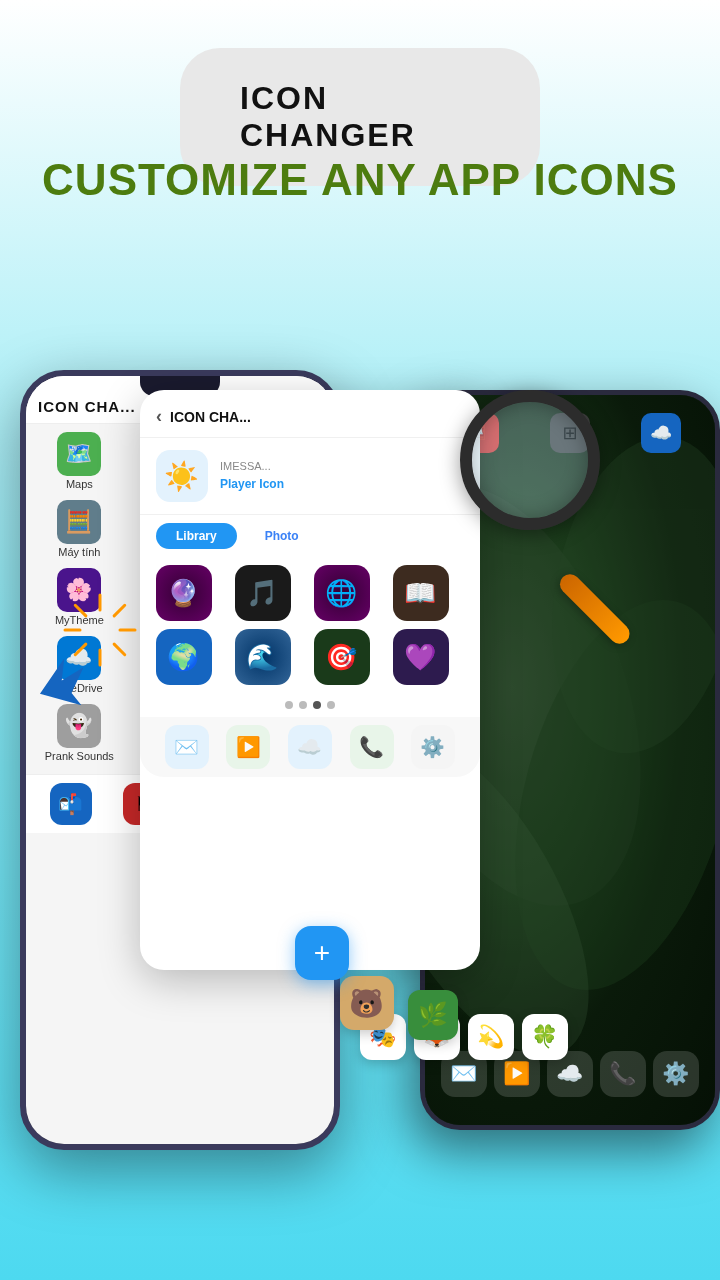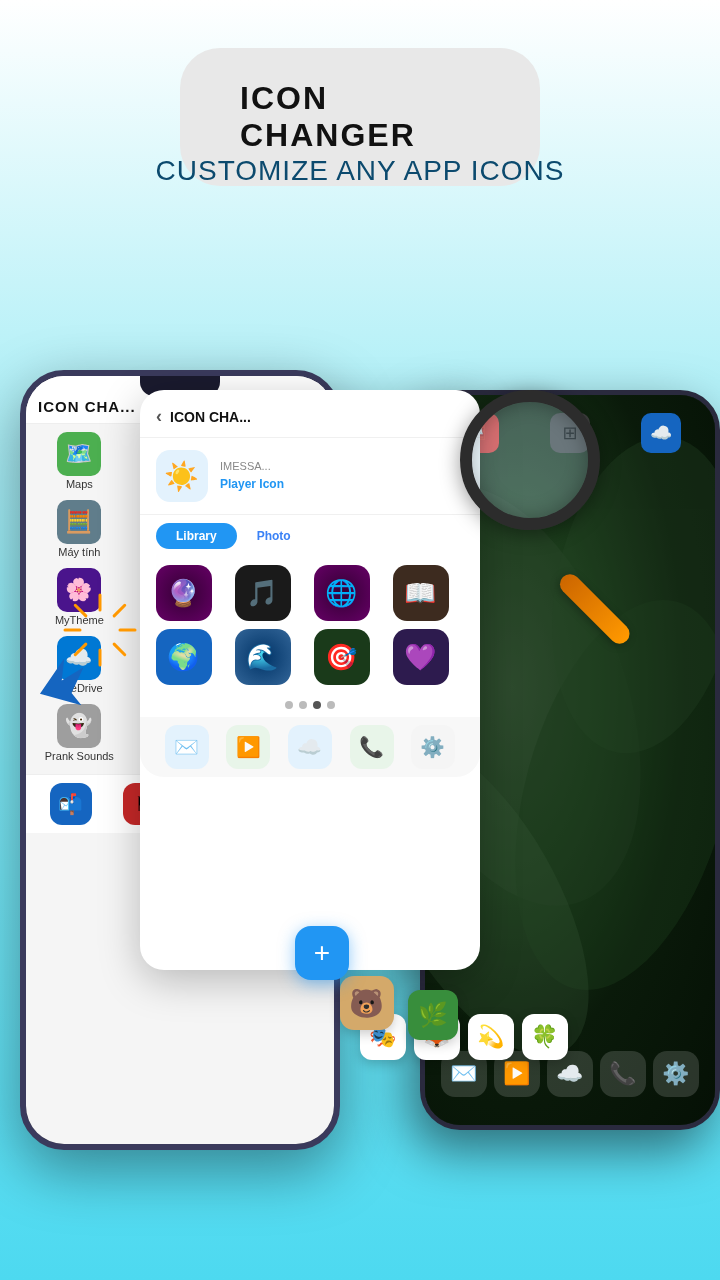--- a/index.html
+++ b/index.html
@@ -32,23 +32,23 @@
 
     
     .tagline {
       position: absolute;
       top: 155px;
       left: 0; right: 0;
       text-align: center;
       z-index: 10;
     }
     .tagline span {
-      font-size: 28px;
-      font-weight: 400;
-      color: #0c4a6e;
+      font-size: 44px;
+      font-weight: 700;
+      color: #4d7c0f;
       line-height: 1.15;
       display: block;
       letter-spacing: 1px;
     }
 
     
     .phone-left {
       position: absolute;
       top: 370px;
       left: 20px;
@@ -172,20 +172,21 @@
       background: none;
       border: none;
       font-size: 12px;
       font-weight: 700;
       color: #2196f3;
       cursor: pointer;
     }
     .tabs-row {
       display: flex;
       padding: 8px 16px;
+      gap: 8px;
     }
     .tab-pill {
       padding: 6px 20px;
       border-radius: 20px;
       font-size: 12px;
       font-weight: 700;
       cursor: pointer;
     }
     .tab-active { background: #2196f3; color: #fff; }
     .tab-inactive { background: none; color: #3b82f6; }

